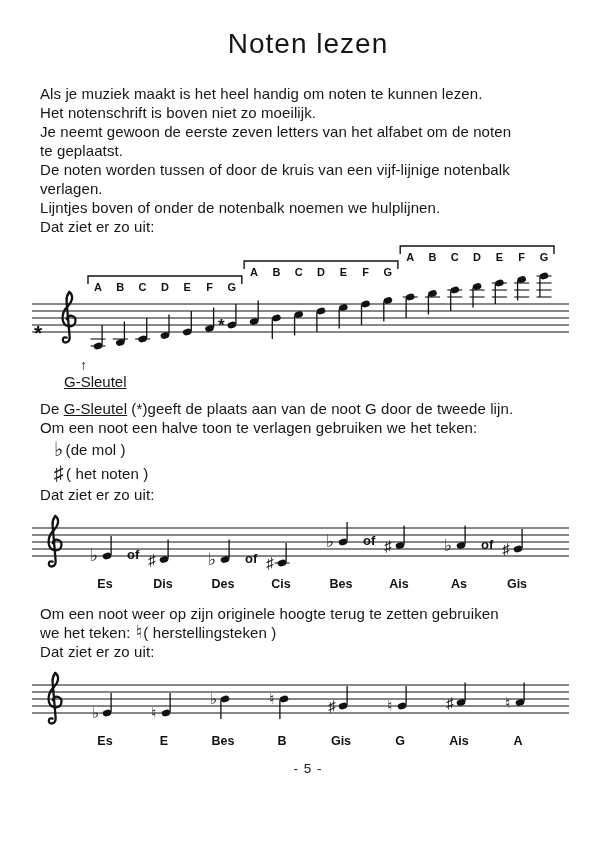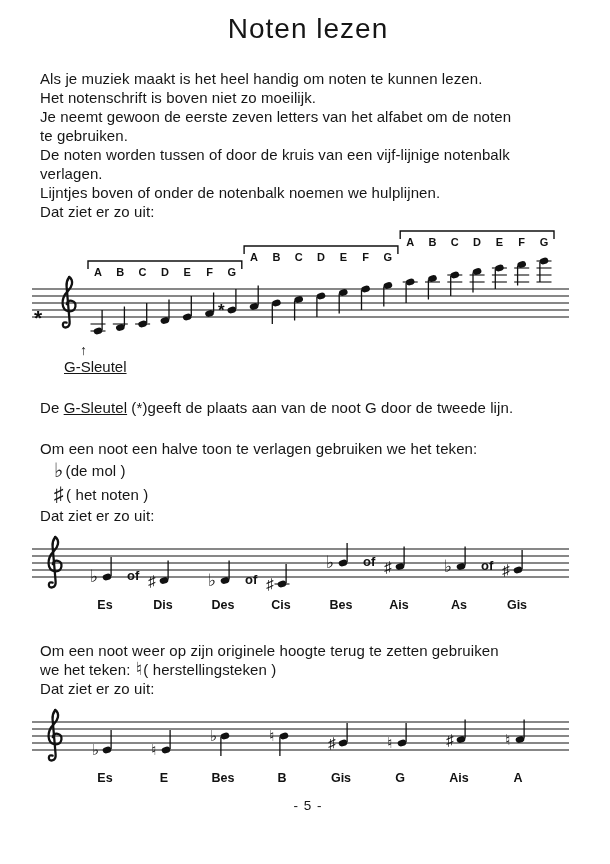--- a/index.html
+++ b/index.html
@@ -1,50 +1,50 @@
 <!DOCTYPE html>
 <html><head>
 <meta charset="utf-8">
 <style>
   *{margin:0;padding:0;box-sizing:border-box}
   html,body{width:610px;height:864px;background:#ffffff}
   body{font-family:"Liberation Sans",sans-serif;color:#161616;-webkit-font-smoothing:antialiased}
-  .page{width:610px;height:864px;padding:7px 34px 0 40px;overflow:hidden;background:#fff}
+  .page{width:610px;height:864px;padding:22px 34px 0 40px;overflow:hidden;background:#fff}
   .title{font-size:28px;font-weight:400;text-align:center;letter-spacing:1px;margin:6px 0 24px}
   .para{font-size:15px;line-height:19px;letter-spacing:.1px}
   .ln{white-space:nowrap}
   .b{font-weight:normal}
   .u{text-decoration:underline}
   .sym-line{padding-left:14px;height:24px;display:flex;align-items:center}
   .sym{font-size:20px;margin-right:2px;line-height:20px}
   .sym2{font-size:18px;line-height:18px;margin:0 1px}
   .figure{margin:2px 0 0 -8px}
   .figure svg{display:block}
   svg text{font-family:"Liberation Sans",sans-serif;fill:#111}
   .caption{margin:0 0 0 24px;line-height:15px}
   .caption .arrow{font-size:14px;margin-left:16px;font-weight:bold}
   .caption .gslabel{font-size:15px;text-decoration:underline;margin-top:1px}
-  .gpara{margin-top:24px}
-  .sect{margin-top:22px}
-  .natpara{margin-top:24px}
+  .gpara{margin-top:10px}
+  .sect{}
+  .natpara{margin-top:8px}
   .f2{margin-top:6px}
   .pagenum{text-align:center;font-size:13.5px;margin-top:8px;letter-spacing:1px}
 </style>
 </head>
 <body>
 
 <div class="page">
 
   <h1 class="title">Noten lezen</h1>
 
   <div class="para">
     <div class="ln">Als je muziek maakt is het heel handig om noten te kunnen lezen.</div>
     <div class="ln">Het notenschrift is boven niet zo moeilijk.</div>
     <div class="ln">Je neemt gewoon de eerste zeven letters van het alfabet om de noten</div>
-    <div class="ln">te gebruiken.</div>
+    <div class="ln">te geplaatst.</div>
     <div class="ln"><span>De noten worden </span><span class="b">tussen</span><span> of </span><span class="b">door</span><span> de kruis van een vijf-lijnige notenbalk</span></div>
     <div class="ln">verlagen.</div>
     <div class="ln">Lijntjes boven of onder de notenbalk noemen we hulplijnen.</div>
     <div class="ln">Dat ziet er zo uit:</div>
   </div>
 
   <div class="figure" id="staff1">
       <svg viewBox="0 0 537 120" width="537" height="120">
         <line x1="0" y1="66" x2="537" y2="66" stroke="#111" stroke-width="1.15"></line>
         <line x1="0" y1="73" x2="537" y2="73" stroke="#111" stroke-width="1.15"></line>

